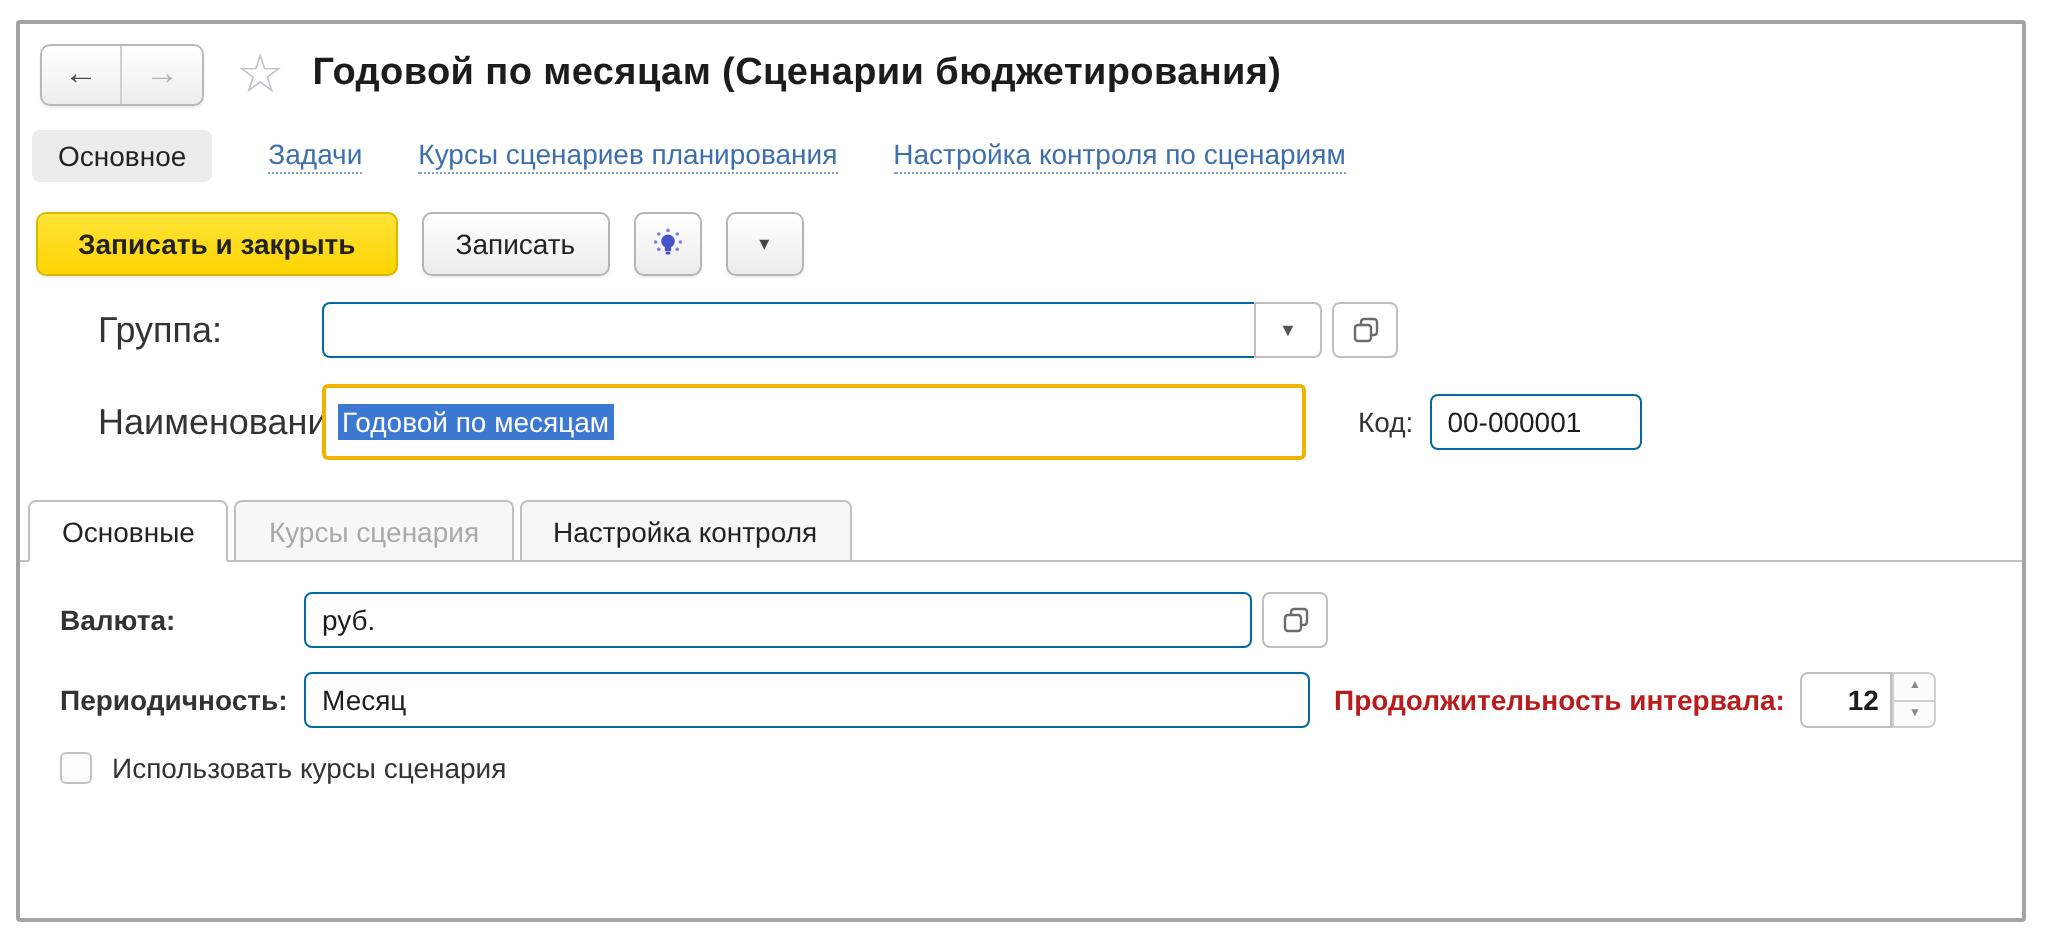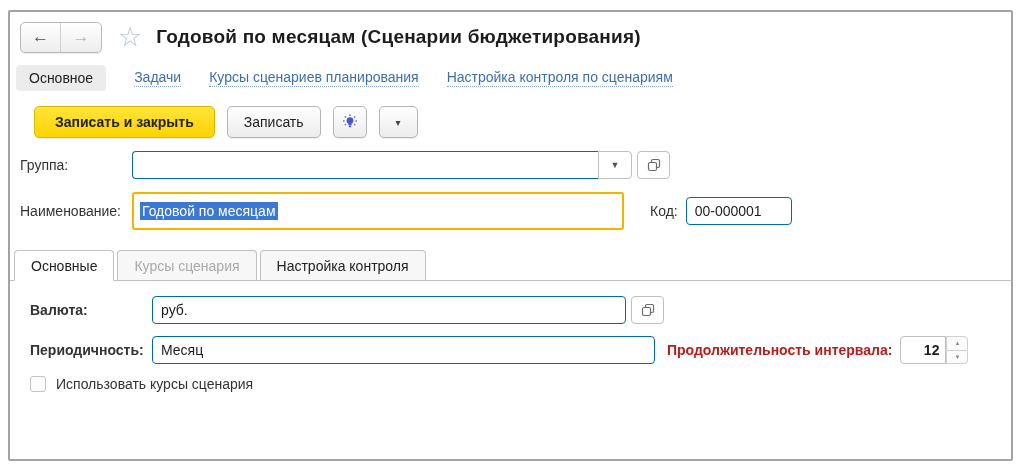--- a/index.html
+++ b/index.html
@@ -16,30 +16,30 @@
   .navseg .back  { color: #4a4a4a; border-right: 1px solid #cfcfcf; }
   .navseg .fwd   { color: #b3b3b3; }
   .star { font-size: 27px; color: #b9c2ca; margin: 0 14px 0 16px; line-height: 1; }
   .title { font-size: 19px; font-weight: bold; color: #1c1c1c; letter-spacing: .2px; }
   
   .nav-row { display: flex; align-items: center; margin: 10px 0 0 6px; height: 28px; }
   .nav-chip { background: #ececec; border-radius: 4px; padding: 5px 13px; font-size: 14px; color: #222; }
   .nav-link { color: #3e6fad; font-size: 14px; margin-left: 28px; text-decoration: none;
               border-bottom: 1px dotted #7fa3cc; padding-bottom: 1px; cursor: pointer; }
   
-  .toolbar { display: flex; align-items: center; margin: 14px 0 0 24px; gap: 12px; }
+  .toolbar { display: flex; align-items: center; margin: 14px 0 0 8px; gap: 12px; }
   .btn { height: 32px; border: 1px solid #b5b5b5; border-radius: 5px; background: linear-gradient(#ffffff,#ececec);
          font-size: 14px; color: #222; padding: 0 16px; cursor: pointer; box-shadow: 0 1px 1px rgba(0,0,0,.07);
          display: inline-flex; align-items: center; gap: 8px; font-family: "Liberation Sans", sans-serif; }
   .btn-primary { background: linear-gradient(#ffe43a,#fcd400); border-color: #d9b900; font-weight: bold; padding: 0 20px; }
   .btn-icon { width: 34px; padding: 0; justify-content: center; }
   .caret { font-size: 10px; color: #444; }
   
   .field-row { display: flex; align-items: center; margin: 13px 0 0 10px; }
-  .flabel { width: 112px; font-size: 14px; color: #333; flex: 0 0 auto; }
+  .flabel { width: 112px; font-size: 18px; color: #333; flex: 0 0 auto; margin-left: 29px; }
   .tbox { height: 28px; border: 1px solid #0369a1; border-radius: 4px; font-size: 14px; color: #1c1c1c;
           padding: 0 8px; background: #fff; font-family: "Liberation Sans", sans-serif; }
   .combo { display: flex; align-items: stretch; }
   .combo .tbox { width: 466px; border-radius: 4px 0 0 4px; border-right: none; }
   .combo-arrow { width: 34px; border: 1px solid #bfbfbf; border-radius: 0 4px 4px 0; background: #fff;
                  display: flex; align-items: center; justify-content: center; font-size: 9px; color: #555; cursor: pointer; }
   .sq-btn { width: 33px; height: 28px; margin-left: 5px; border: 1px solid #bfbfbf; border-radius: 4px;
             background: #fff; display: flex; align-items: center; justify-content: center; cursor: pointer; }
   .focusbox { width: 492px; height: 38px; border: 2px solid #f0b400; border-radius: 3px; background: #fff;
               display: flex; align-items: center; padding: 0 6px; }

